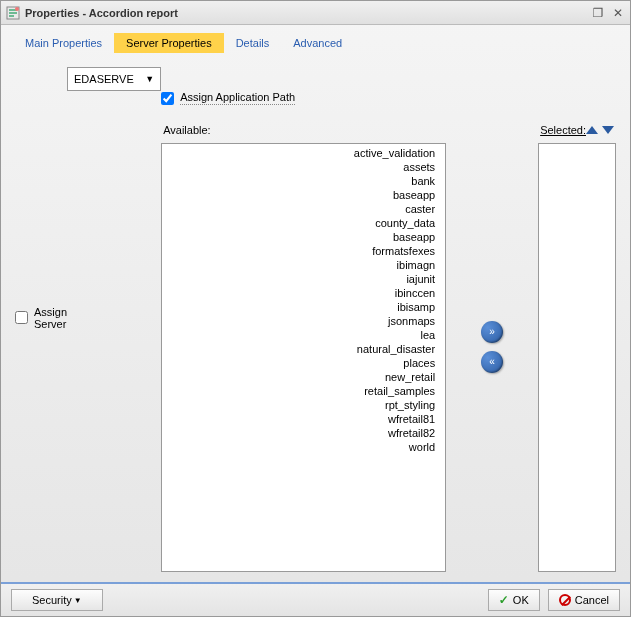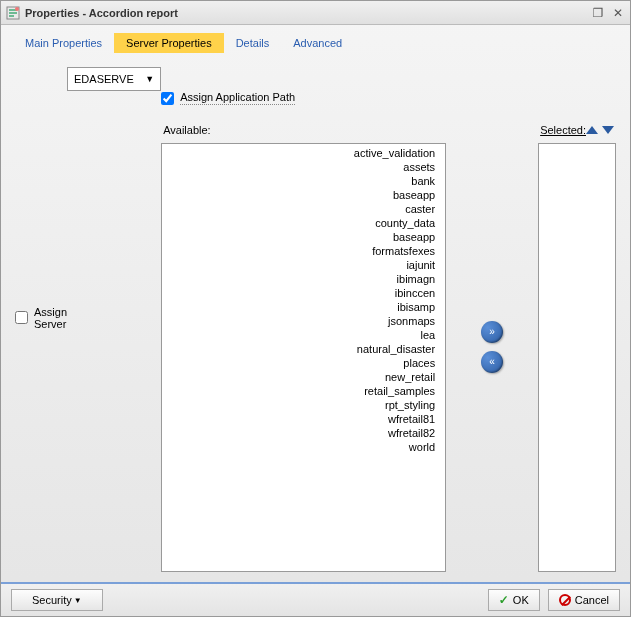--- a/index.html
+++ b/index.html
@@ -93,22 +93,22 @@
             </div>
           <div class="listbox" id="available-list">
               <div class="item">active_validation</div>
               <div class="item">assets</div>
               <div class="item">bank</div>
               <div class="item">baseapp</div>
               <div class="item">caster</div>
               <div class="item">county_data</div>
               <div class="item">baseapp</div>
               <div class="item">formatsfexes</div>
+              <div class="item">ibimagn</div>
               <div class="item">iajunit</div>
-              <div class="item">ibimagn</div>
               <div class="item">ibinccen</div>
               <div class="item selected">ibisamp</div>
               <div class="item">jsonmaps</div>
               <div class="item">lea</div>
               <div class="item">natural_disaster</div>
               <div class="item">places</div>
               <div class="item">new_retail</div>
               <div class="item">retail_samples</div>
               <div class="item">rpt_styling</div>
               <div class="item">wfretail81</div>

